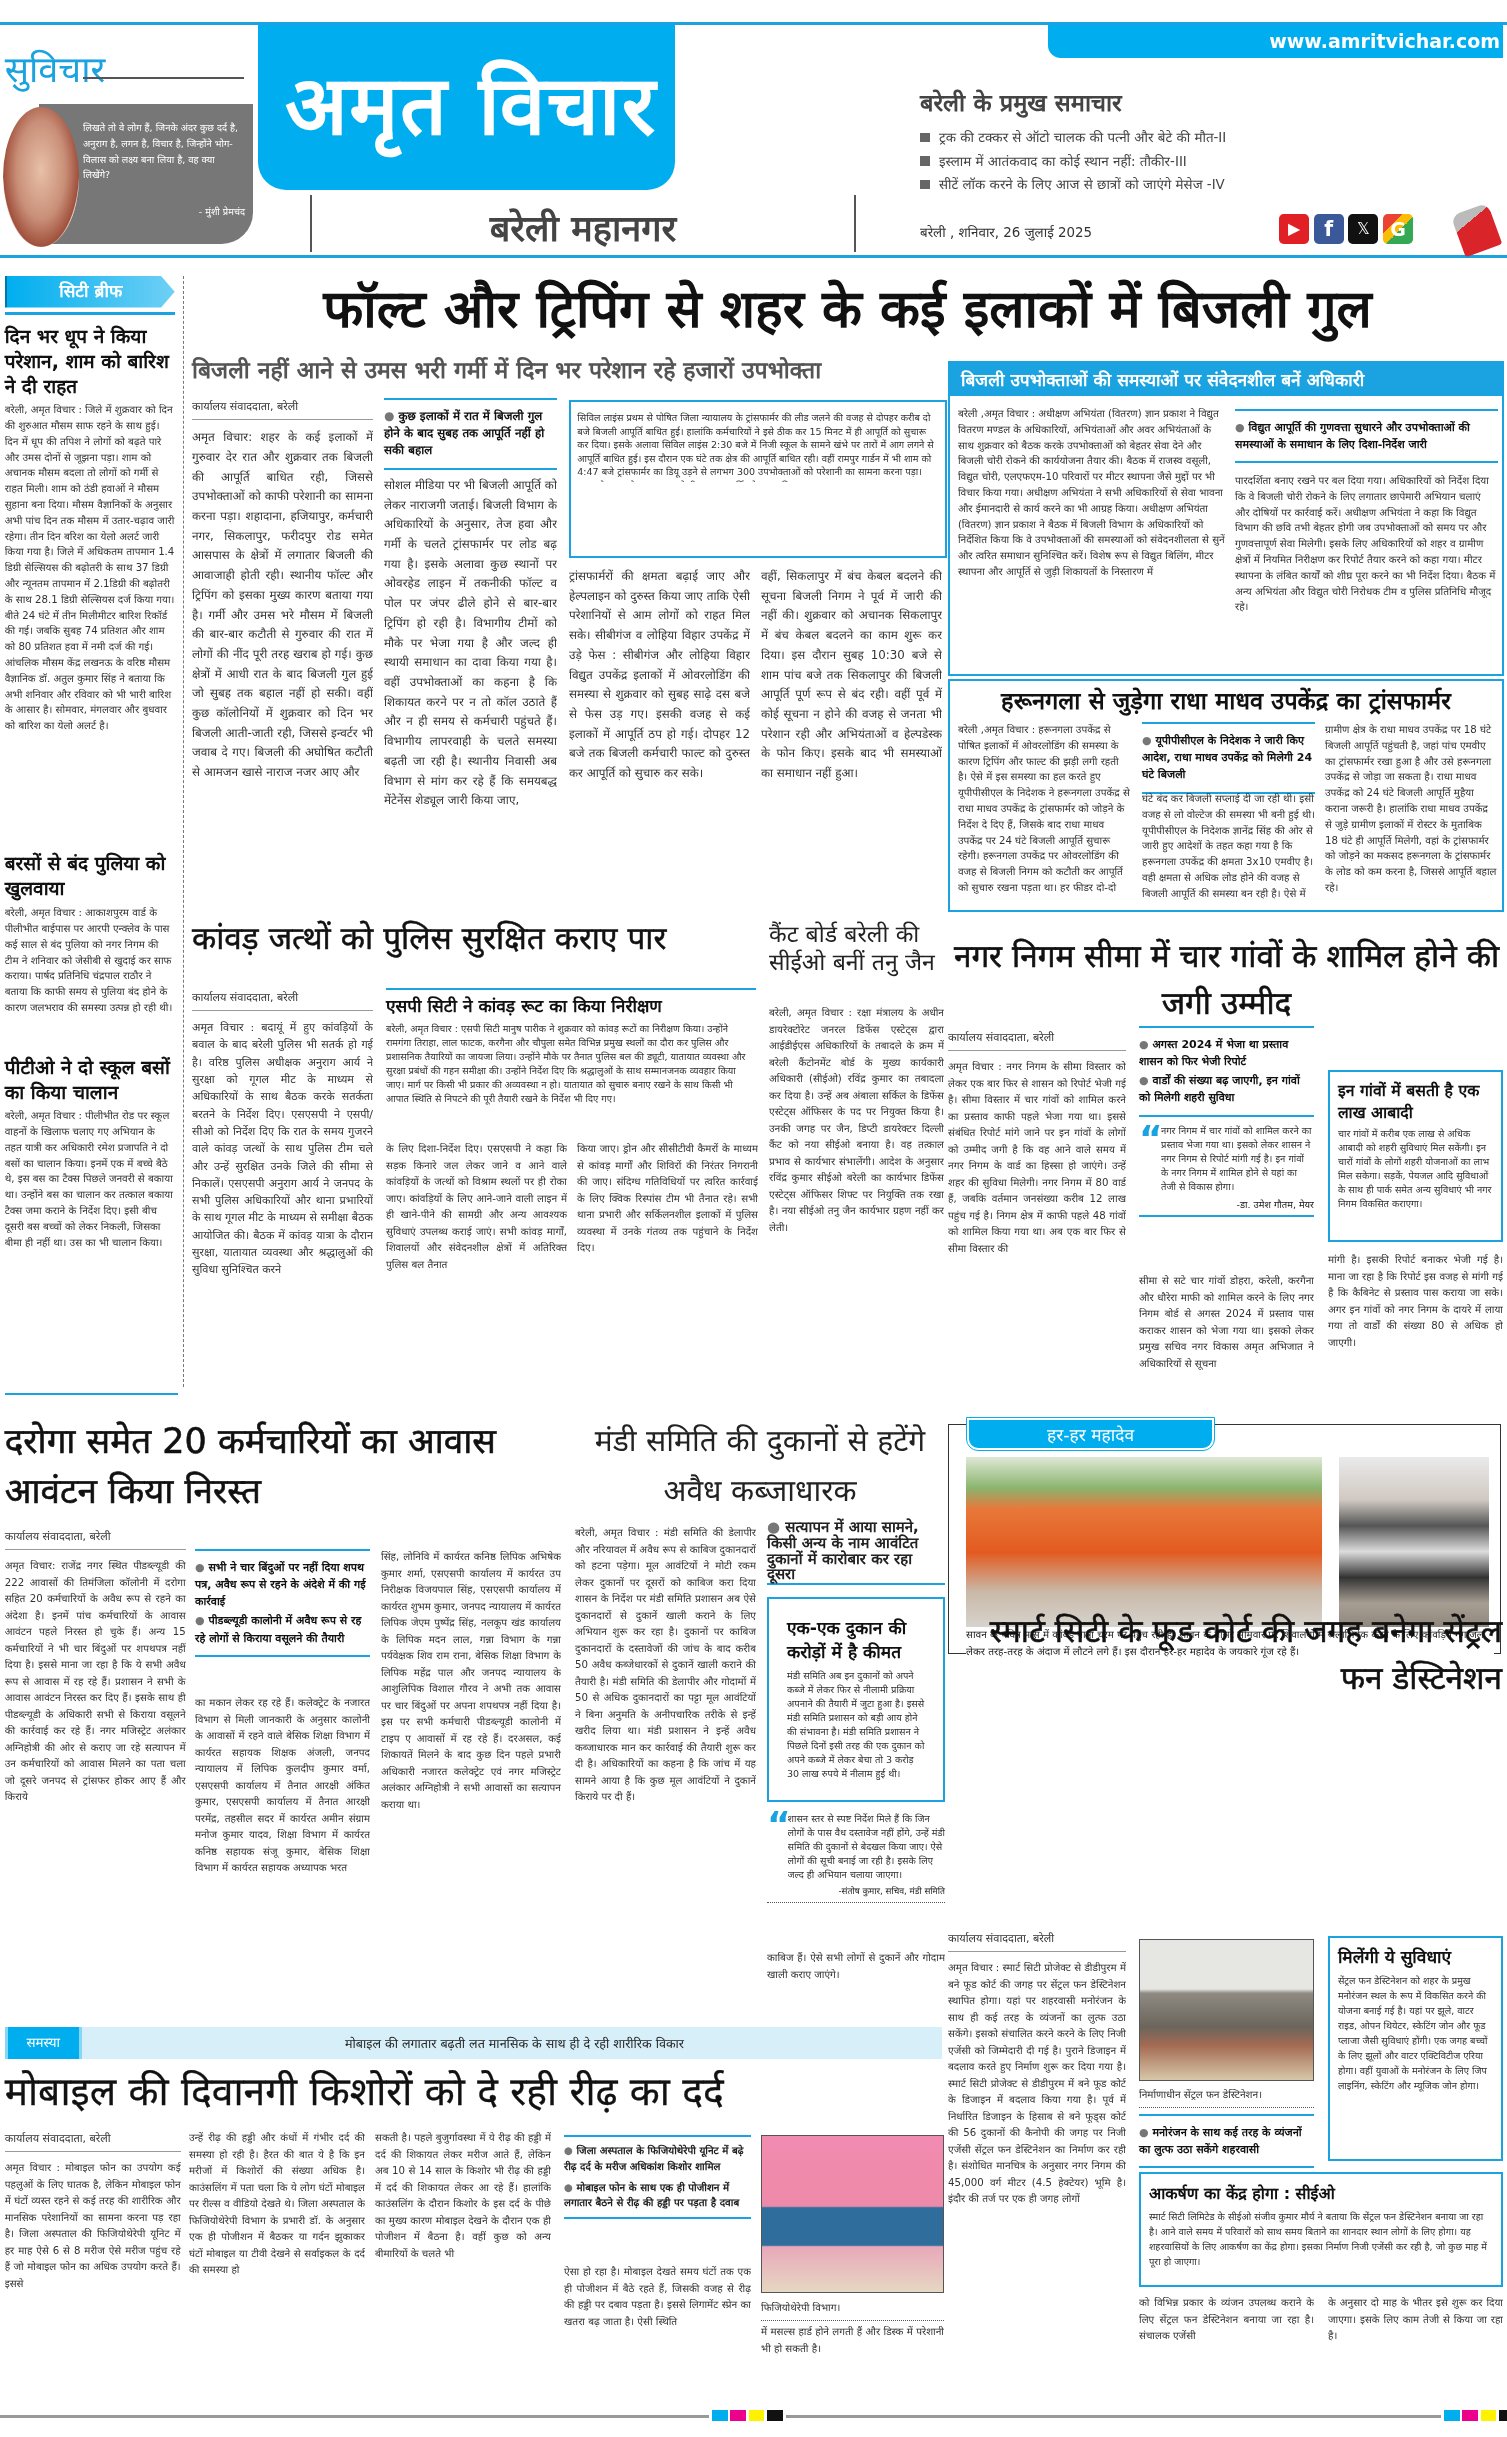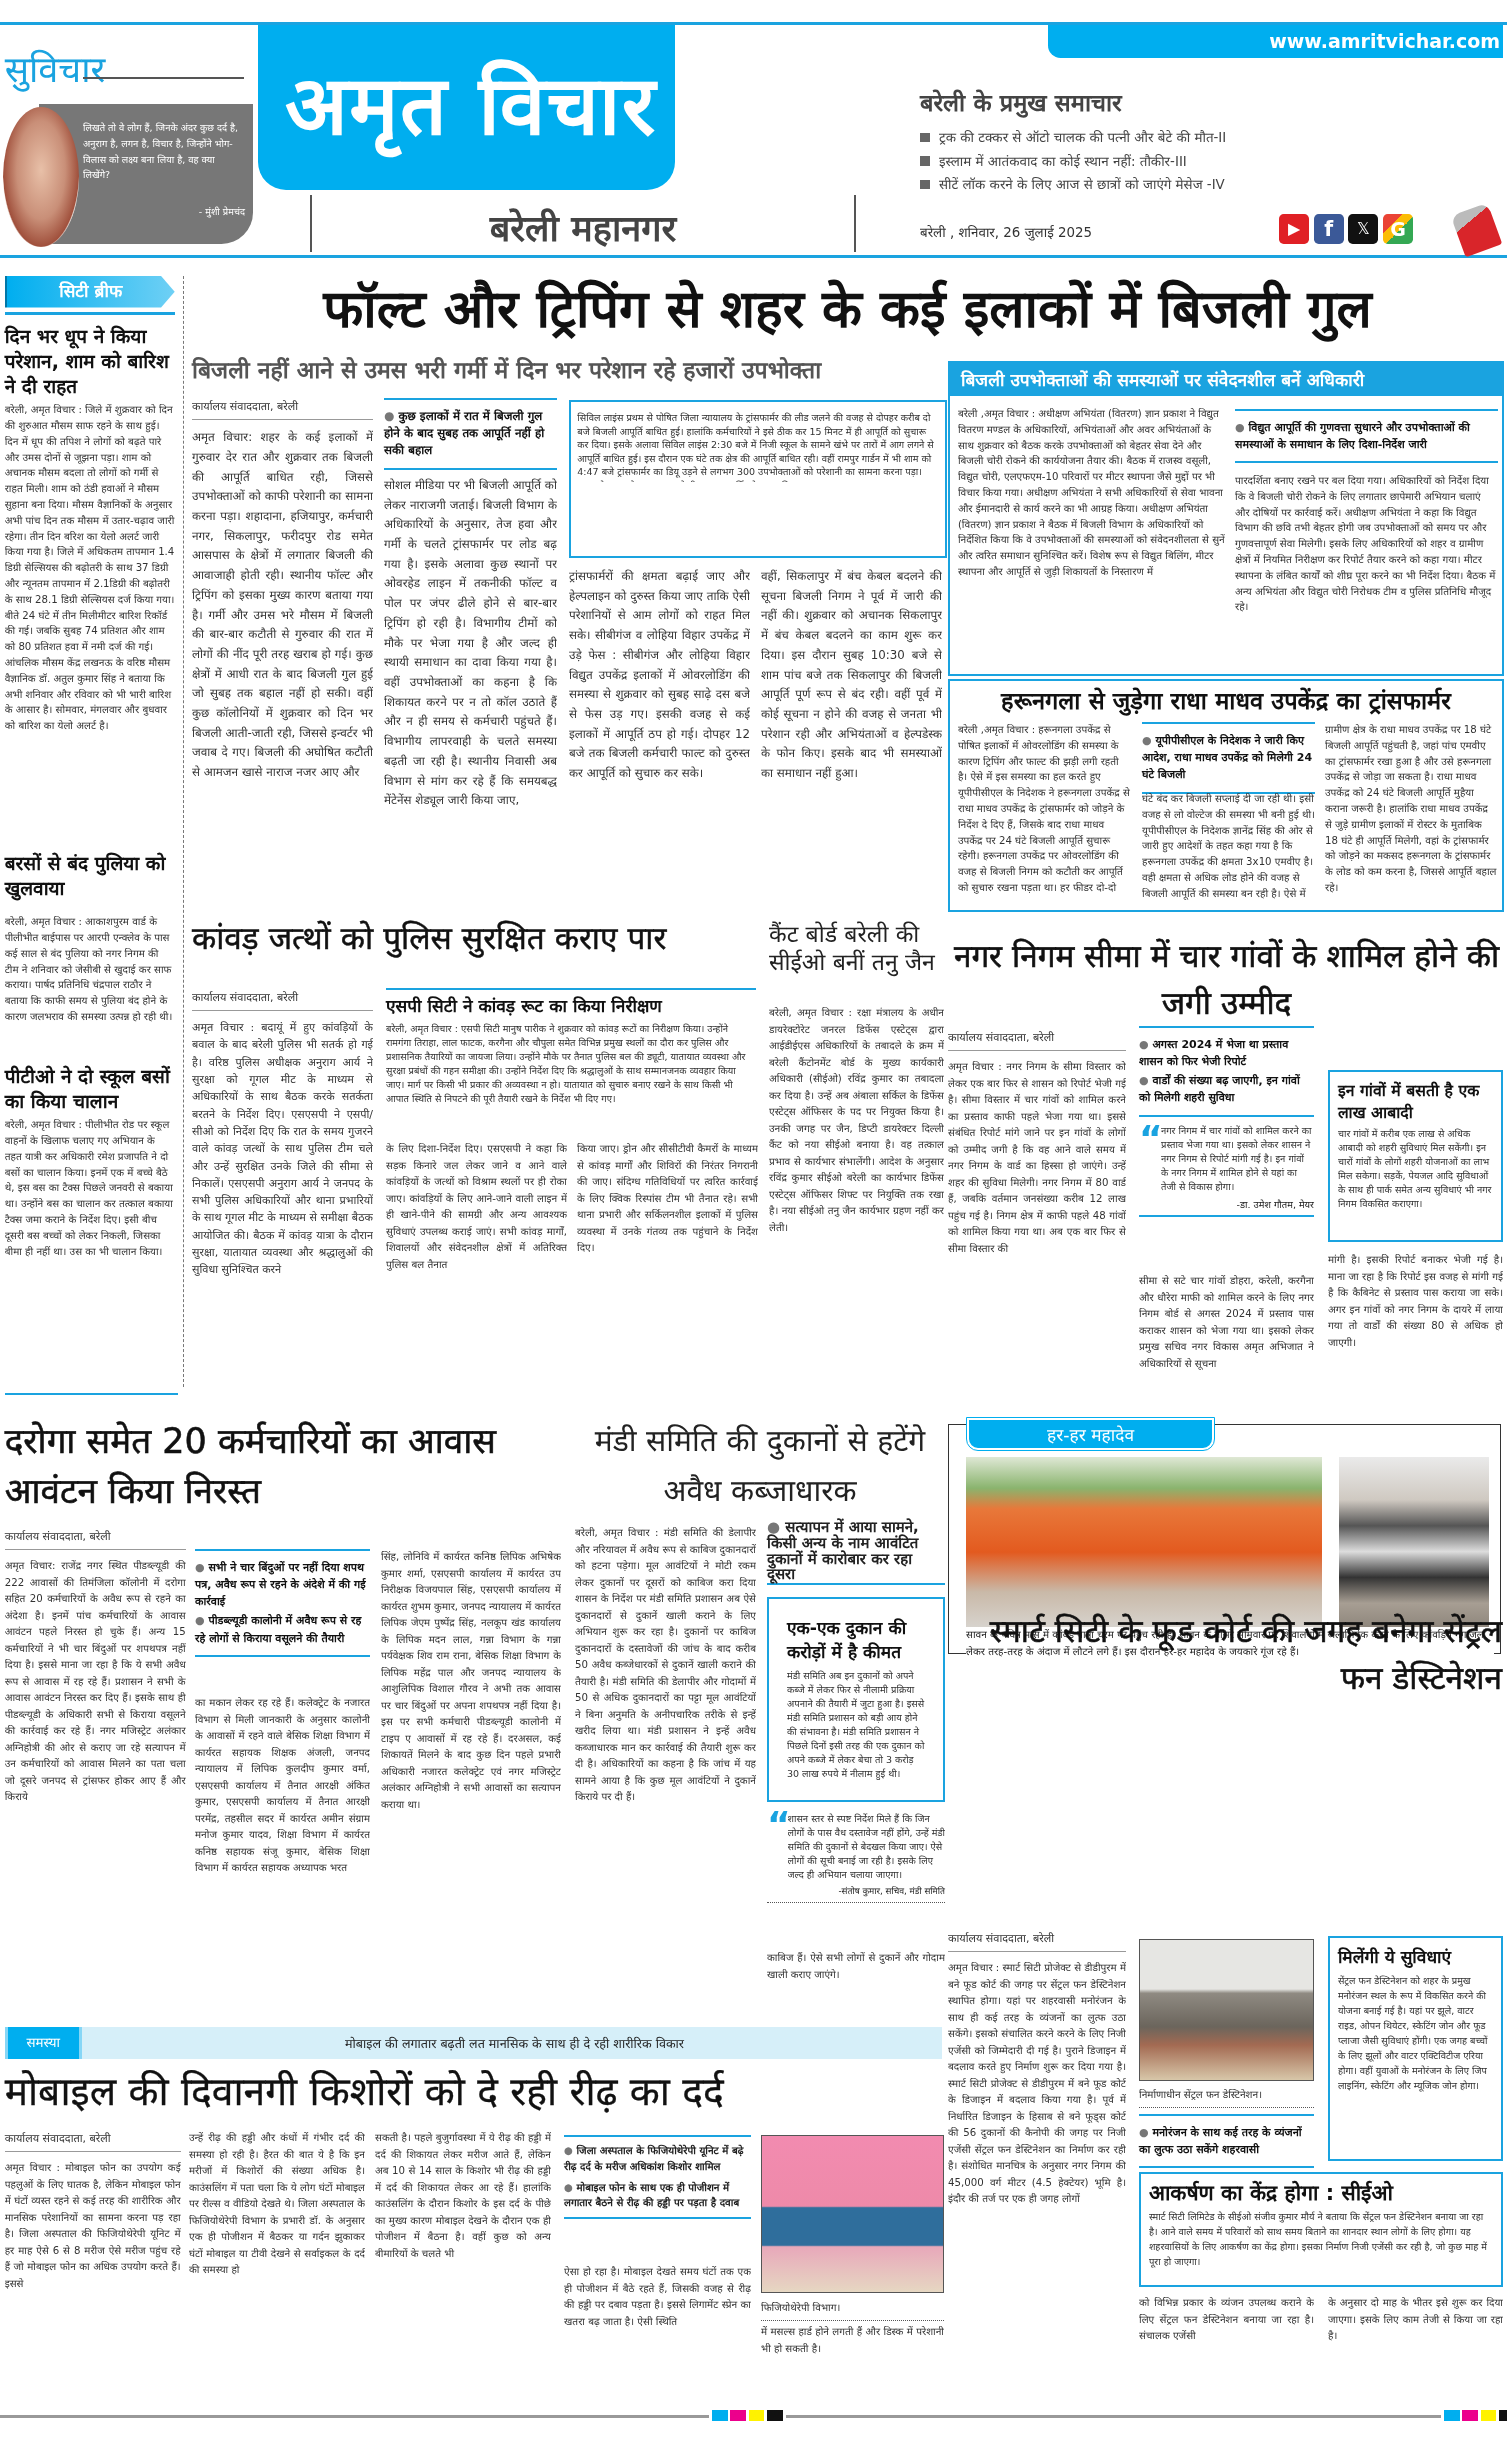--- a/index.html
+++ b/index.html
@@ -54,21 +54,21 @@
   </div>
   <div class="abs" style="left:1457px;top:183px;width:39px;height:44px;background:linear-gradient(160deg,#bbb 0 30%,#d9252a 30%);border-radius:9.5px 9.5px 3.2px 3.2px;transform:rotate(-20deg)"></div>
 </div>
 
 <div class="abs" style="left:4.7px;top:276px;width:170px;height:1103px">
   <div style="background:linear-gradient(90deg,#00aeef,#6fd0f5);height:31.5px;clip-path:polygon(0 0,92% 0,100% 50%,92% 100%,0 100%);color:#fff;font-size:17.3px;font-weight:bold;text-align:center;line-height:31.5px;border-left:2.4px solid #0077a8"><span>सिटी ब्रीफ</span></div>
   <div style="height:2.4px;background:#1aa3e0;margin:4.7px 0 9.5px"></div>
   <div class="hl" style="font-size:19px;line-height:25px">दिन भर धूप ने किया परेशान, शाम को बारिश ने दी राहत</div>
   <div class="small" style="margin-top:3.2px;font-size:10.2px;line-height:15.8px;height:441px">बरेली, अमृत विचार : जिले में शुक्रवार को दिन की शुरुआत मौसम साफ रहने के साथ हुई। दिन में धूप की तपिश ने लोगों को बढ़ते पारे और उमस दोनों से जूझना पड़ा। शाम को अचानक मौसम बदला तो लोगों को गर्मी से राहत मिली। शाम को ठंडी हवाओं ने मौसम सुहाना बना दिया। मौसम वैज्ञानिकों के अनुसार अभी पांच दिन तक मौसम में उतार-चढ़ाव जारी रहेगा। तीन दिन बरिश का येलो अलर्ट जारी किया गया है। जिले में अधिकतम तापमान 1.4 डिग्री सेल्सियस की बढ़ोतरी के साथ 37 डिग्री और न्यूनतम तापमान में 2.1डिग्री की बढ़ोतरी के साथ 28.1 डिग्री सेल्सियस दर्ज किया गया। बीते 24 घंटे में तीन मिलीमीटर बारिश रिकॉर्ड की गई। जबकि सुबह 74 प्रतिशत और शाम को 80 प्रतिशत हवा में नमी दर्ज की गई। आंचलिक मौसम केंद्र लखनऊ के वरिष्ठ मौसम वैज्ञानिक डॉ. अतुल कुमार सिंह ने बताया कि अभी शनिवार और रविवार को भी भारी बारिश के आसार है। सोमवार, मंगलवार और बुधवार को बारिश का येलो अलर्ट है।</div>
   <div class="hl" style="font-size:19px;line-height:25px;margin-top:7.9px">बरसों से बंद पुलिया को खुलवाया</div>
-  <div class="small" style="margin-top:13px;height:142px">बरेली, अमृत विचार : आकाशपुरम वार्ड के पीलीभीत बाईपास पर आरपी एन्क्लेव के पास कई साल से बंद पुलिया को नगर निगम की टीम ने शनिवार को जेसीबी से खुदाई कर साफ कराया। पार्षद प्रतिनिधि चंद्रपाल राठौर ने बताया कि काफी समय से पुलिया बंद होने के कारण जलभराव की समस्या उत्पन्न हो रही थी।</div>
+  <div class="small" style="margin-top:4px;height:142px">बरेली, अमृत विचार : आकाशपुरम वार्ड के पीलीभीत बाईपास पर आरपी एन्क्लेव के पास कई साल से बंद पुलिया को नगर निगम की टीम ने शनिवार को जेसीबी से खुदाई कर साफ कराया। पार्षद प्रतिनिधि चंद्रपाल राठौर ने बताया कि काफी समय से पुलिया बंद होने के कारण जलभराव की समस्या उत्पन्न हो रही थी।</div>
   <div class="hl" style="font-size:19px;line-height:25px;margin-top:7.9px">पीटीओ ने दो स्कूल बसों का किया चालान</div>
   <div class="small" style="margin-top:3.2px;height:197px">बरेली, अमृत विचार : पीलीभीत रोड पर स्कूल वाहनों के खिलाफ चलाए गए अभियान के तहत यात्री कर अधिकारी रमेश प्रजापति ने दो बसों का चालान किया। इनमें एक में बच्चे बैठे थे, इस बस का टैक्स पिछले जनवरी से बकाया था। उन्होंने बस का चालान कर तत्काल बकाया टैक्स जमा कराने के निर्देश दिए। इसी बीच दूसरी बस बच्चों को लेकर निकली, जिसका बीमा ही नहीं था। उस का भी चालान किया।</div>
 </div>
 <div class="abs dash" style="left:183px;top:276px;height:1111px"></div>
 
 <div class="abs hl" style="left:192px;top:273px;width:1311px;text-align:center;font-size:52px;line-height:72px">फॉल्ट और ट्रिपिंग से शहर के कई इलाकों में बिजली गुल</div>
 <div class="abs" style="left:192px;top:353px;width:756px;font-size:23px;font-weight:bold;color:#555">बिजली नहीं आने से उमस भरी गर्मी में दिन भर परेशान रहे हजारों उपभोक्ता</div>
 
 <div class="abs" style="left:192px;top:398px;width:181px;height:504px">
   <div class="byline">कार्यालय संवाददाता, बरेली</div>
@@ -191,21 +191,21 @@
 <div class="abs" style="left:1139px;top:2114px;width:175px">
   <div class="bul" style="font-size:11px">
       <p>मनोरंजन के साथ कई तरह के व्यंजनों का लुत्फ उठा सकेंगे शहरवासी</p>
     </div>
 </div>
 <div class="abs box" style="left:1328px;top:1936px;width:175px;height:225px;padding:7.9px">
   <div class="hl" style="font-size:17.3px;line-height:23.6px">मिलेंगी ये सुविधाएं</div>
   <div class="small" style="margin-top:3.2px;font-size:9.5px;line-height:15px">सेंट्रल फन डेस्टिनेशन को शहर के प्रमुख मनोरंजन स्थल के रूप में विकसित करने की योजना बनाई गई है। यहां पर झूले, वाटर राइड, ओपन थियेटर, स्केटिंग जोन और फूड प्लाजा जैसी सुविधाएं होंगी। एक जगह बच्चों के लिए झूलों और वाटर एक्टिविटीज एरिया होगा। वहीं युवाओं के मनोरंजन के लिए जिप लाइनिंग, स्केटिंग और म्यूजिक जोन होगा।</div>
 </div>
 <div class="abs box" style="left:1139px;top:2172px;width:364px;height:115px;padding:7.9px">
-  <div class="hl" style="font-size:21px;line-height:23.6px">आकर्षण का केंद्र होगा : सीईओ</div>
+  <div class="hl" style="font-size:16px;line-height:23.6px">आकर्षण का केंद्र होगा : सीईओ</div>
   <div class="small" style="margin-top:3.2px;font-size:9.5px;line-height:15px">स्मार्ट सिटी लिमिटेड के सीईओ संजीव कुमार मौर्य ने बताया कि सेंट्रल फन डेस्टिनेशन बनाया जा रहा है। आने वाले समय में परिवारों को साथ समय बिताने का शानदार स्थान लोगों के लिए होगा। यह शहरवासियों के लिए आकर्षण का केंद्र होगा। इसका निर्माण निजी एजेंसी कर रही है, जो कुछ माह में पूरा हो जाएगा।</div>
 </div>
 <div class="abs body" style="left:1139px;top:2295px;width:175px;height:55px;font-size:10.2px;line-height:16.5px">को विभिन्न प्रकार के व्यंजन उपलब्ध कराने के लिए सेंट्रल फन डेस्टिनेशन बनाया जा रहा है। संचालक एजेंसी</div>
 <div class="abs body" style="left:1328px;top:2295px;width:175px;height:55px;font-size:10.2px;line-height:16.5px">के अनुसार दो माह के भीतर इसे शुरू कर दिया जाएगा। इसके लिए काम तेजी से किया जा रहा है।</div>
 
 <div class="abs" style="left:4.7px;top:2027px;width:937px;height:31.5px;background:#d6eff9"></div>
 <div class="abs" style="left:4.7px;top:2027px;width:77px;height:31.5px;background:#00aeef;border-left:3.2px solid #86d6f6;border-right:3.2px solid #86d6f6;color:#fff;font-size:13.4px;text-align:center;line-height:31.5px"><span>समस्या</span></div>
 <div class="abs" style="left:87px;top:2035px;width:855px;text-align:center;font-size:12.6px;color:#222">मोबाइल की लगातार बढ़ती लत मानसिक के साथ ही दे रही शारीरिक विकार</div>
 <div class="abs" style="left:4.7px;top:2062px;width:937px;font-size:39px;line-height:60px;color:#111;-webkit-text-stroke:0.3px #111">मोबाइल की दिवानगी किशोरों को दे रही रीढ़ का दर्द</div>
 <div class="abs" style="left:4.7px;top:2130px;width:176px;height:236px">

